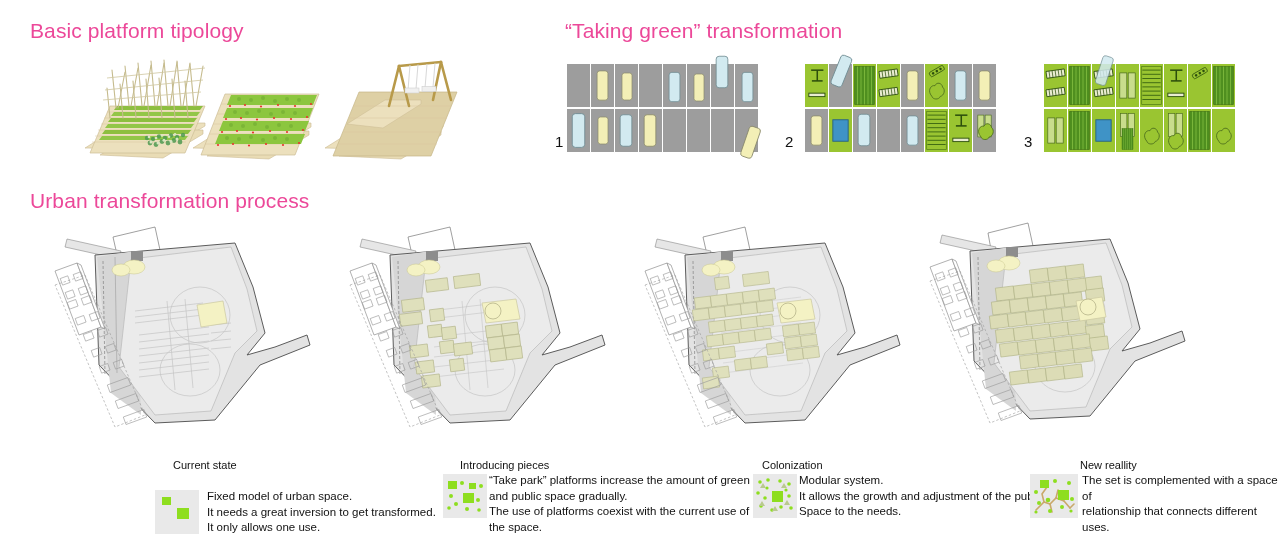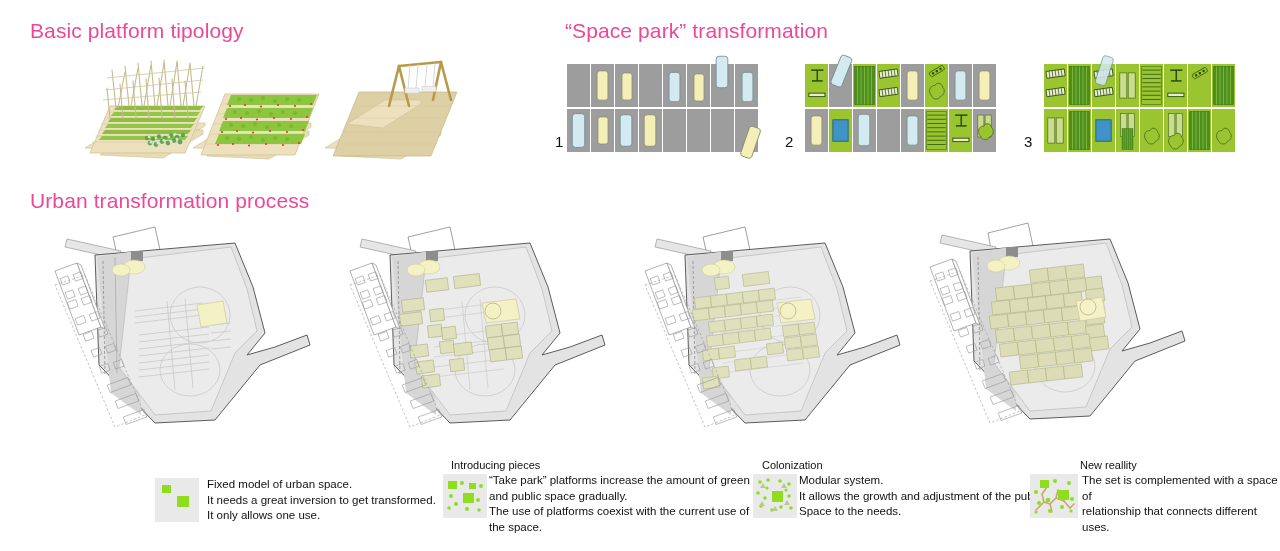--- a/index.html
+++ b/index.html
@@ -207,21 +207,21 @@
           <line x1="101" y1="16.5" x2="99" y2="41"></line>
       <line x1="110" y1="16" x2="108" y2="40"></line>
           <line x1="118" y1="15.3" x2="116" y2="39"></line>
     </g>
     <rect x="88" y="40" width="14" height="5" fill="#f0f0f0" stroke="#cfcfcf" stroke-width="0.6"></rect>
     <rect x="105" y="38.5" width="14" height="5" fill="#f0f0f0" stroke="#cfcfcf" stroke-width="0.6"></rect>
   </g>
 </svg>
 </div>
 
-<div class="abs title" style="left:565px;top:19px;">“Space park” transformation</div>
+<div class="abs title" style="left:565px;top:19px;">“Taking green” transformation</div>
 
 <div class="abs" style="left:555px;top:52px;">
 <svg width="715" height="110" viewBox="0 0 715 110">
   <defs>
 
     <symbol id="g-car-cream" viewBox="0 0 24 58">
       <rect x="2" y="2" width="20" height="54" rx="5" fill="#f3efb6" stroke="#8a8a6b" stroke-width="1.4"></rect>
     </symbol>
     <symbol id="g-car-blue" viewBox="0 0 24 58">
       <rect x="2" y="2" width="20" height="54" rx="5" fill="#d2eaf0" stroke="#6f8c92" stroke-width="1.4"></rect>
@@ -745,39 +745,40 @@
       <rect x="89" y="142" width="9" height="7" transform="rotate(-20 93 145)"></rect>
       <rect x="83" y="162" width="22" height="8" transform="rotate(-20 94 166)"></rect>
       <rect x="91" y="178" width="22" height="8" transform="rotate(-20 102 182)"></rect>
       <rect x="99" y="194" width="22" height="8" transform="rotate(-20 110 198)"></rect>
     </g>
   </g>
 </svg>
 </div>
 
 <div class="abs" style="left:155px;top:459px;width:300px;">
+  <div class="capttl" style="margin-left:18px;">Current state</div>
   <div style="position:relative;height:46px;margin-top:19px;">
     <div class="thumb" style="left:0;top:0;width:44px;height:44px;">
       <svg width="44" height="44" viewBox="0 0 44 44">
           <g fill="#8ede1f">
         <rect x="7" y="7" width="9" height="8"></rect>
             <rect x="22" y="18" width="12" height="11"></rect>
       </g>
         </svg>
     </div>
     <div class="captxt" style="position:absolute;left:52px;top:-1px;">
       <div>Fixed model of urban space.</div>
       <div>It needs a great inversion to get transformed.</div>
       <div>It only allows one use.</div>
     </div>
   </div>
 </div>
 
 <div class="abs" style="left:443px;top:459px;width:320px;">
-  <div class="capttl" style="margin-left:8px;">Introducing pieces</div>
+  <div class="capttl" style="margin-left:17px;">Introducing pieces</div>
   <div style="position:relative;height:62px;margin-top:3px;">
     <div class="thumb" style="left:0;top:0;width:44px;height:44px;">
       <svg width="44" height="44" viewBox="0 0 44 44">
           <g fill="#8ede1f">
         <rect x="5" y="7" width="9" height="8"></rect>
             <rect x="26" y="9" width="7" height="6"></rect>
         <rect x="20" y="19" width="11" height="10"></rect>
         <circle cx="19" cy="9" r="2"></circle>
             <circle cx="38" cy="12" r="2"></circle>
         <circle cx="8" cy="22" r="2"></circle>

